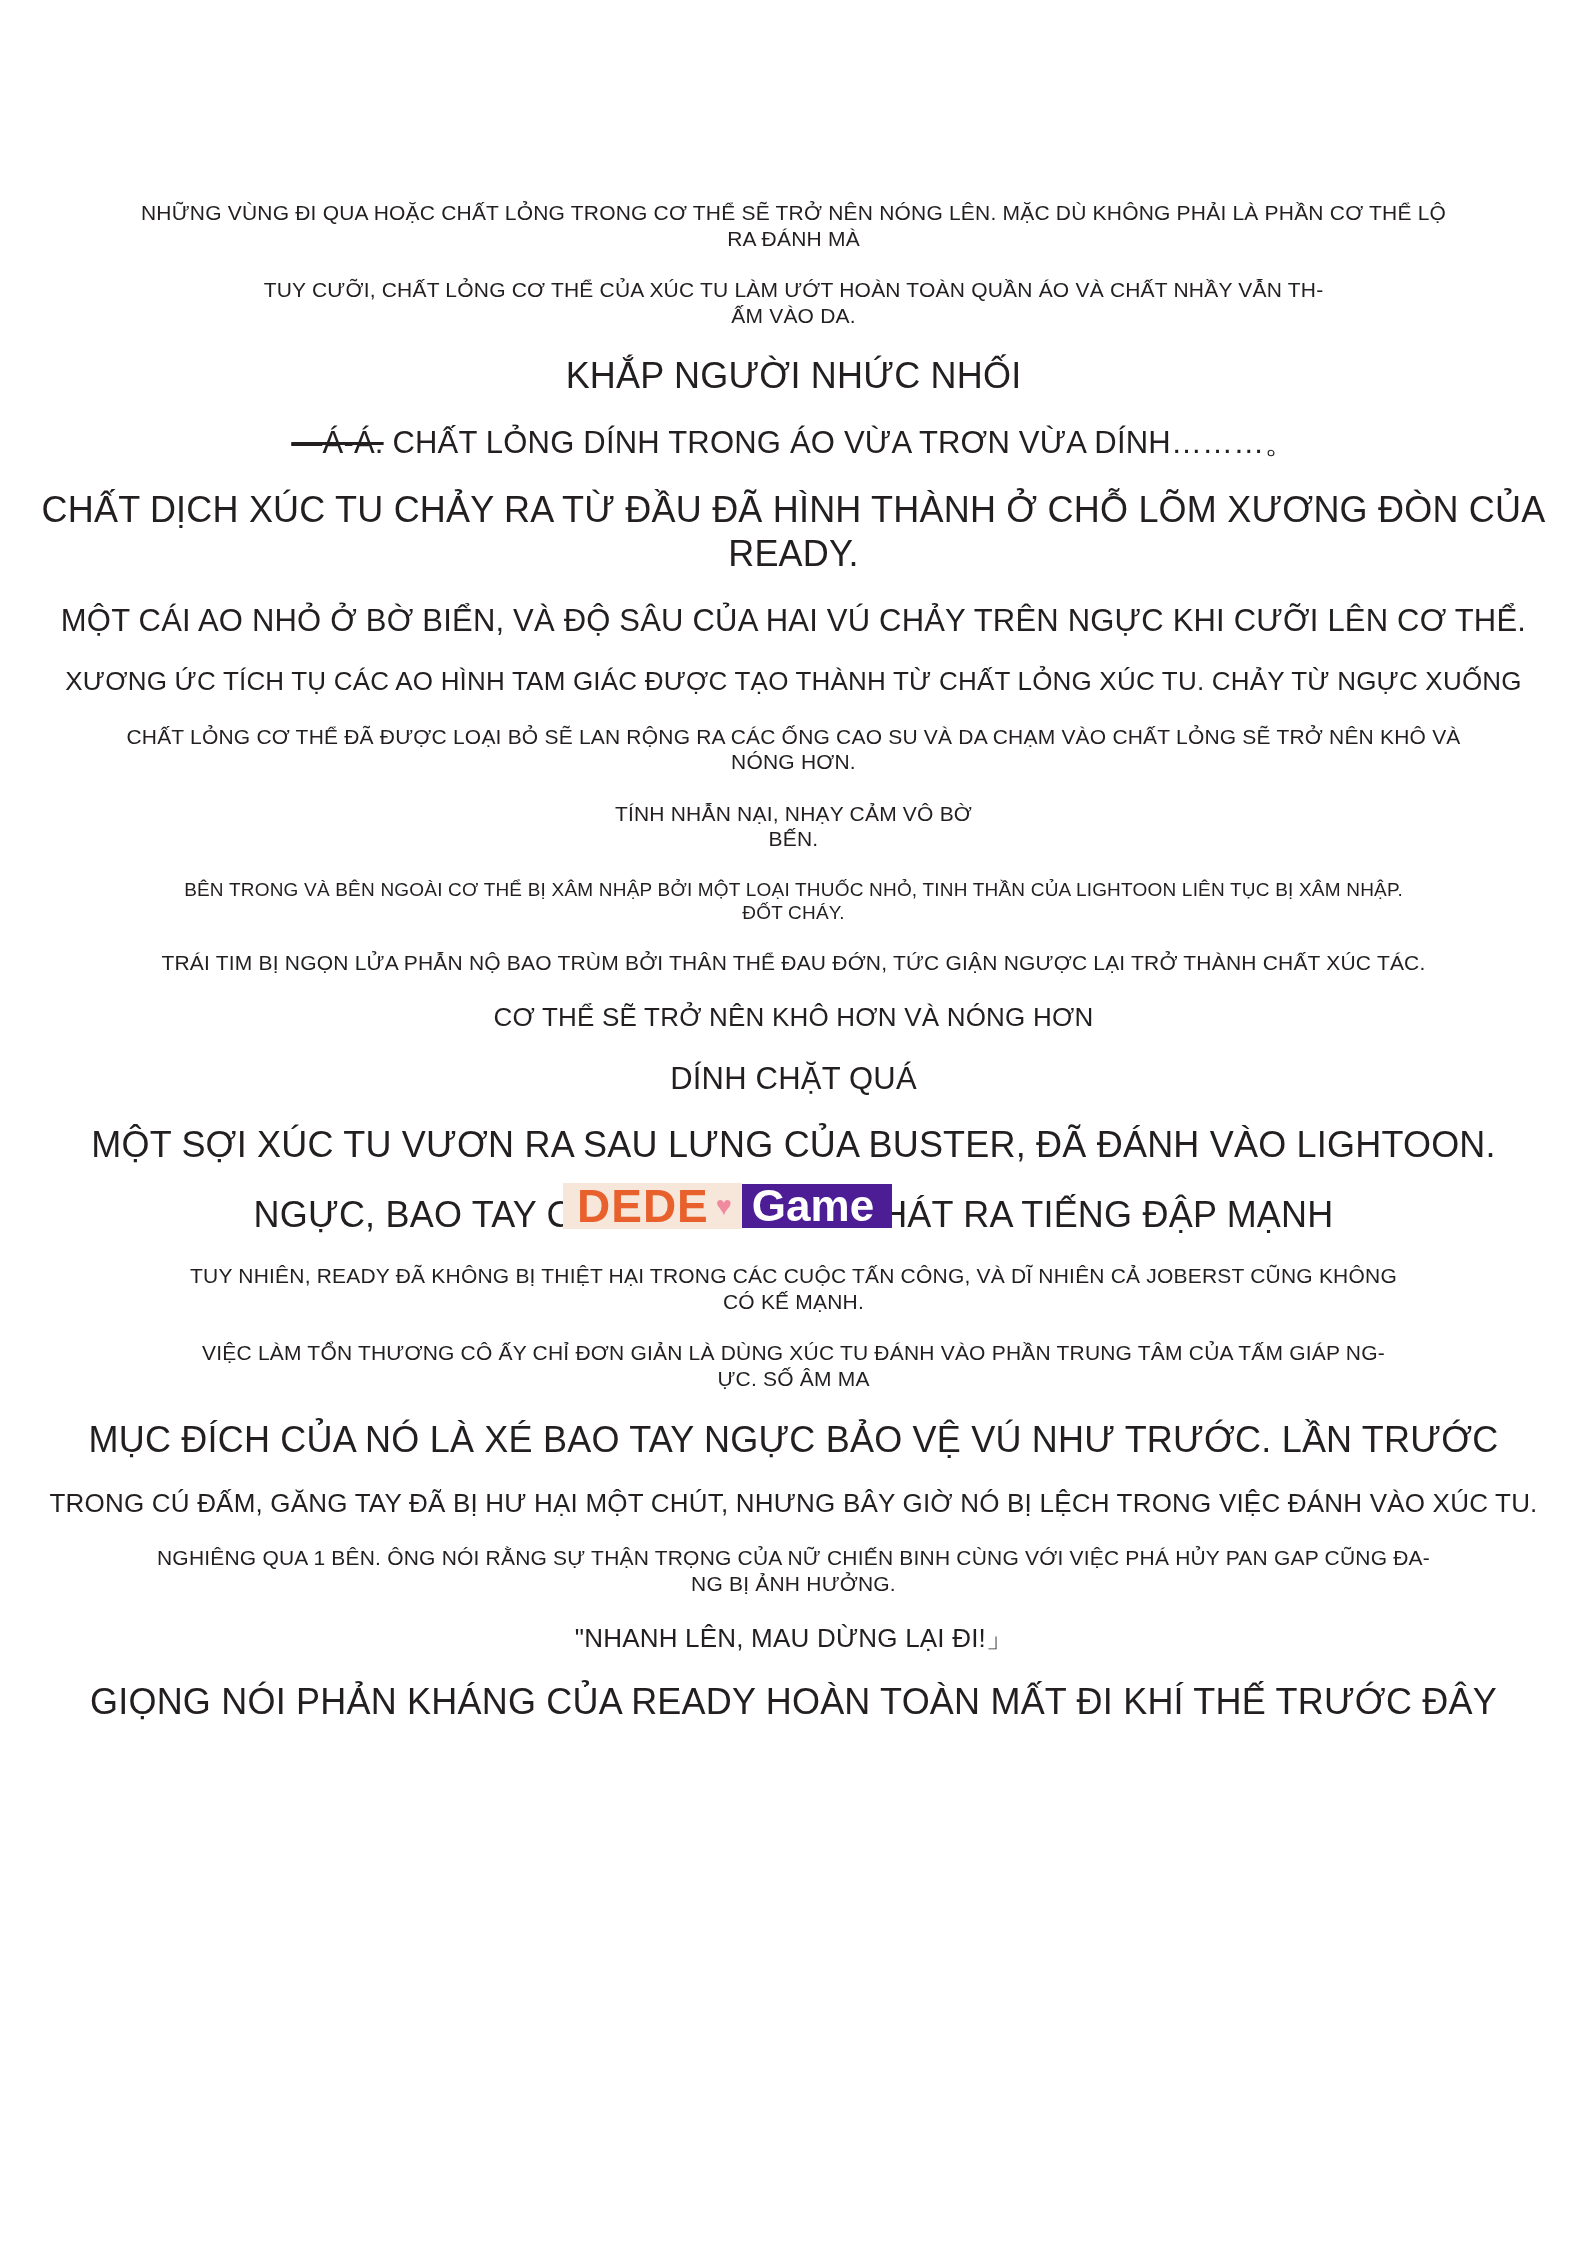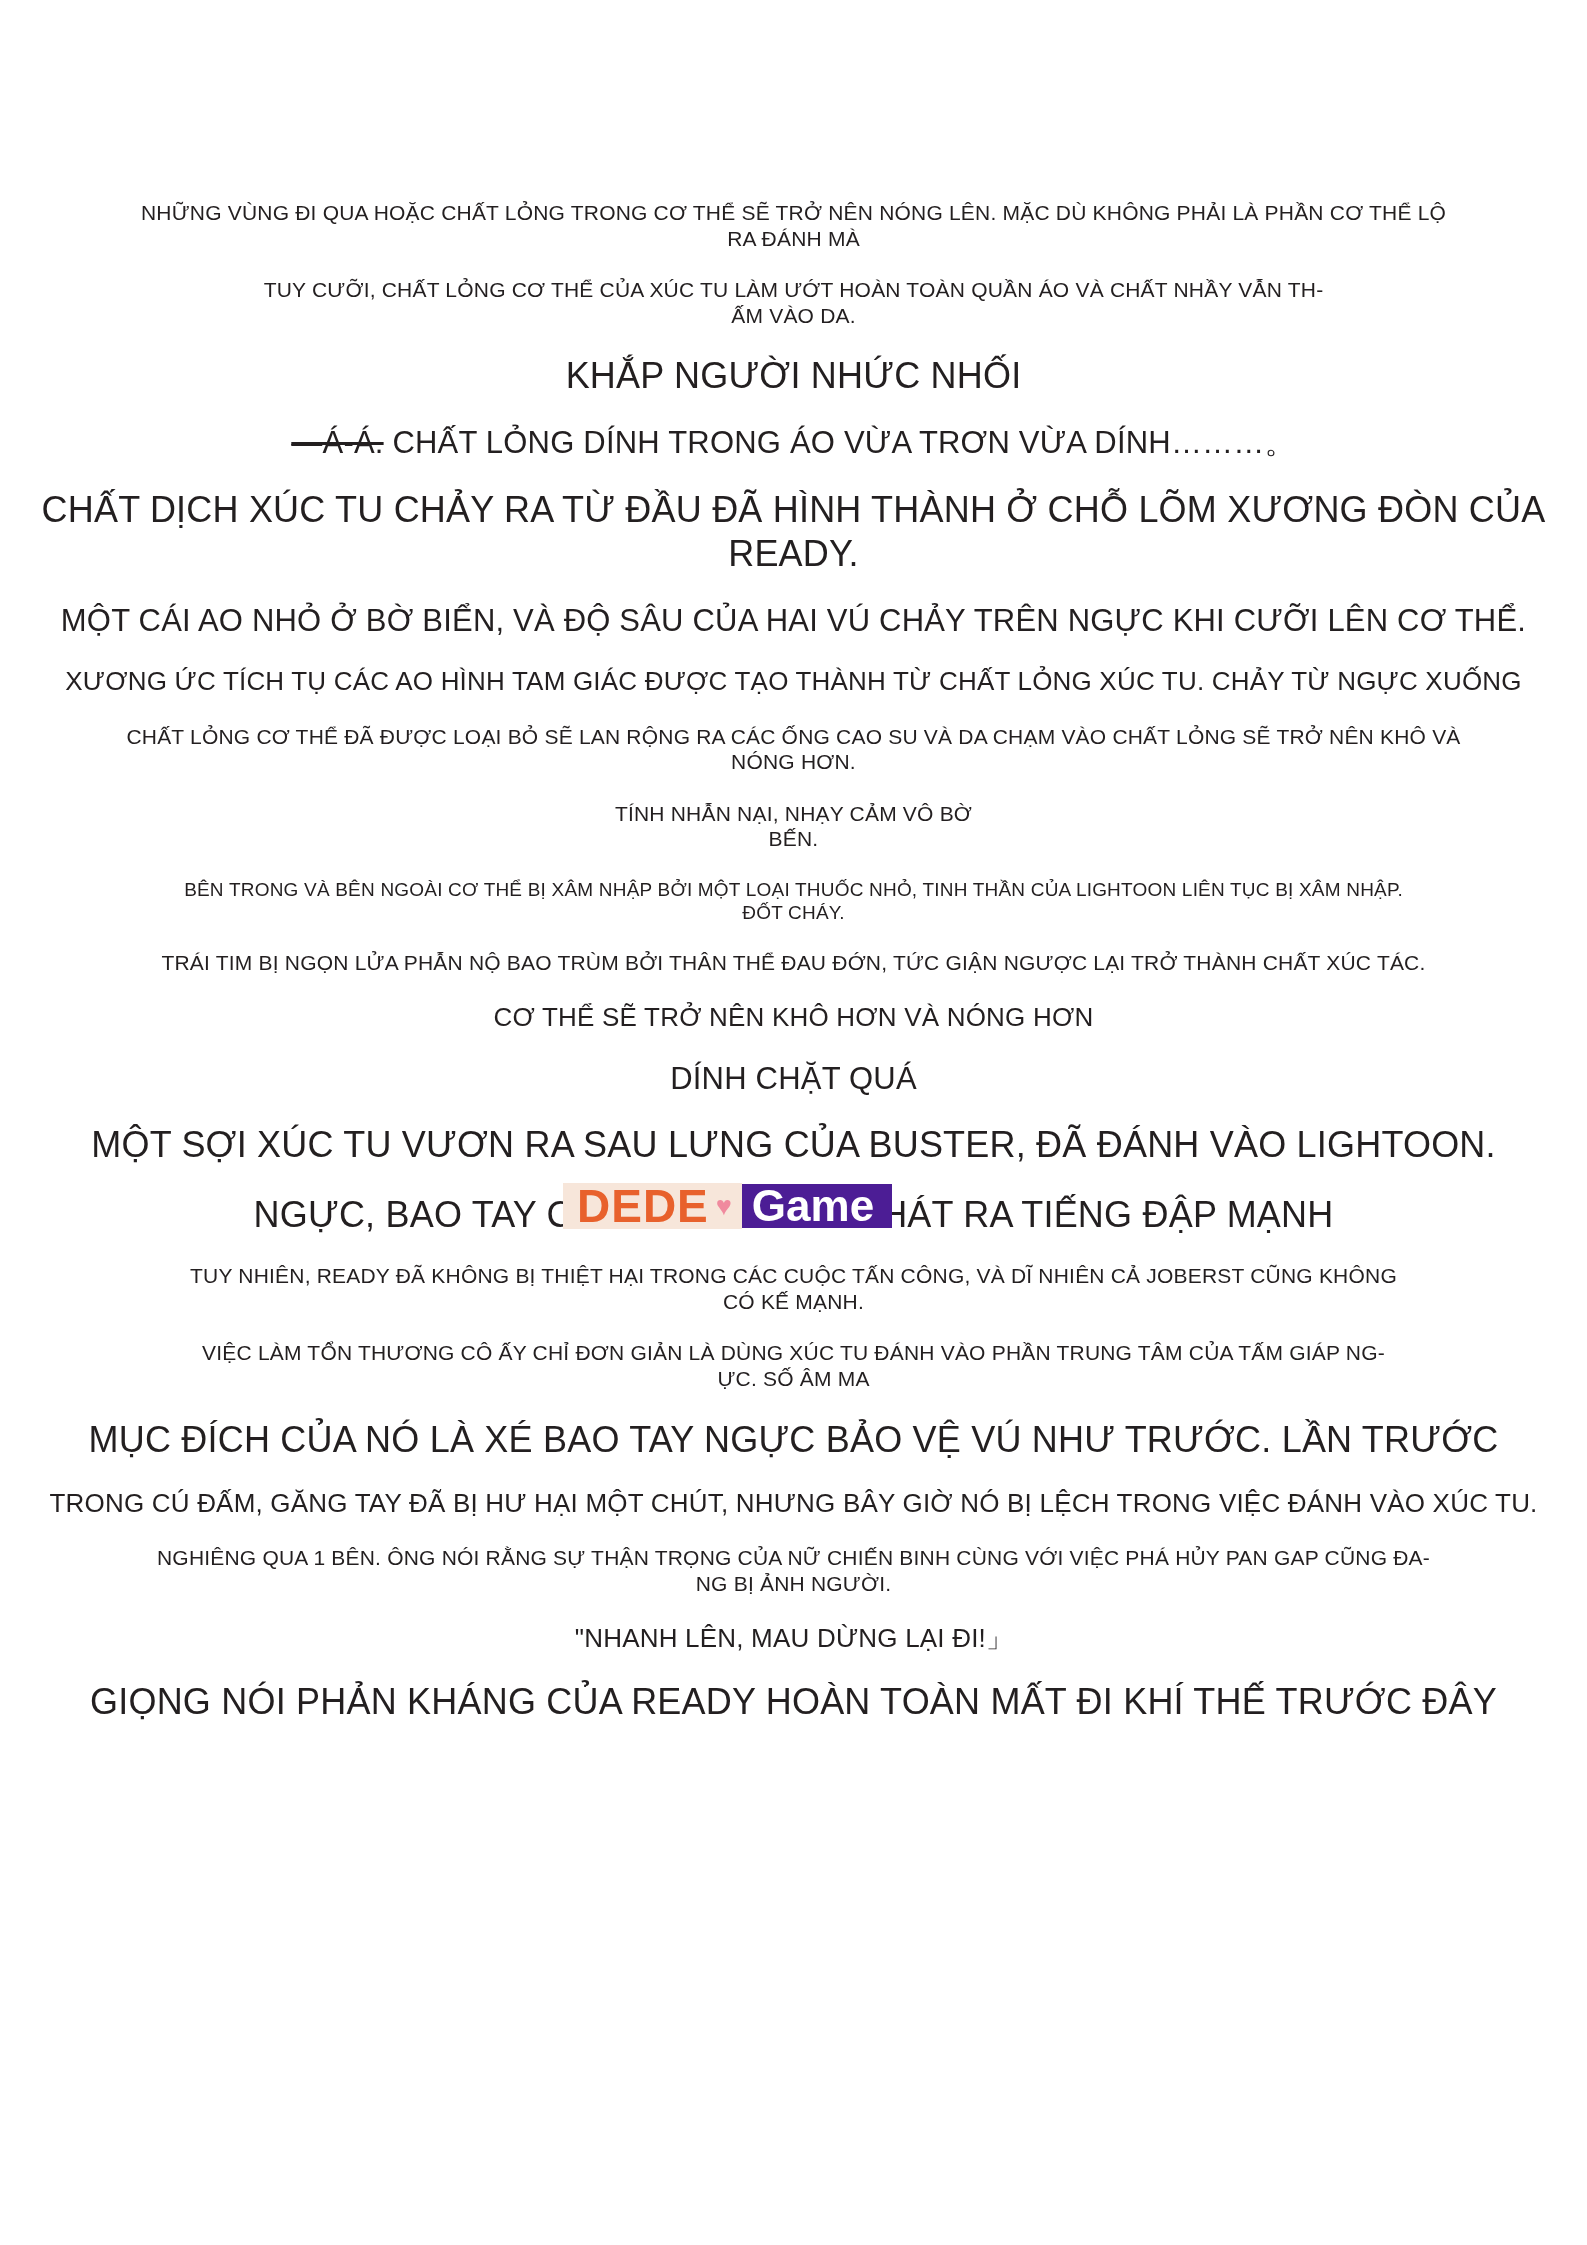--- a/index.html
+++ b/index.html
@@ -155,21 +155,21 @@
         <p class="line s-sm">ỰC. SỐ ÂM MA</p>
       </div>
       <div class="blk">
         <p class="line s-xl">MỤC ĐÍCH CỦA NÓ LÀ XÉ BAO TAY NGỰC BẢO VỆ VÚ NHƯ TRƯỚC. LẦN TRƯỚC</p>
       </div>
       <div class="blk">
         <p class="line s-md">TRONG CÚ ĐẤM, GĂNG TAY ĐÃ BỊ HƯ HẠI MỘT CHÚT, NHƯNG BÂY GIỜ NÓ BỊ LỆCH TRONG VIỆC ĐÁNH VÀO XÚC TU.</p>
       </div>
       <div class="blk">
         <p class="line s-sm">NGHIÊNG QUA 1 BÊN. ÔNG NÓI RẰNG SỰ THẬN TRỌNG CỦA NỮ CHIẾN BINH CÙNG VỚI VIỆC PHÁ HỦY PAN GAP CŨNG ĐA-</p>
-        <p class="line s-sm">NG BỊ ẢNH NGƯỜI.</p>
+        <p class="line s-sm">NG BỊ ẢNH HƯỞNG.</p>
       </div>
       <div class="blk">
         <p class="line s-md">"NHANH LÊN, MAU DỪNG LẠI ĐI!」</p>
       </div>
       <div class="blk">
         <p class="line s-xl">GIỌNG NÓI PHẢN KHÁNG CỦA READY HOÀN TOÀN MẤT ĐI KHÍ THẾ TRƯỚC ĐÂY</p>
       </div>
     </div>
 
   <div class="watermark">

